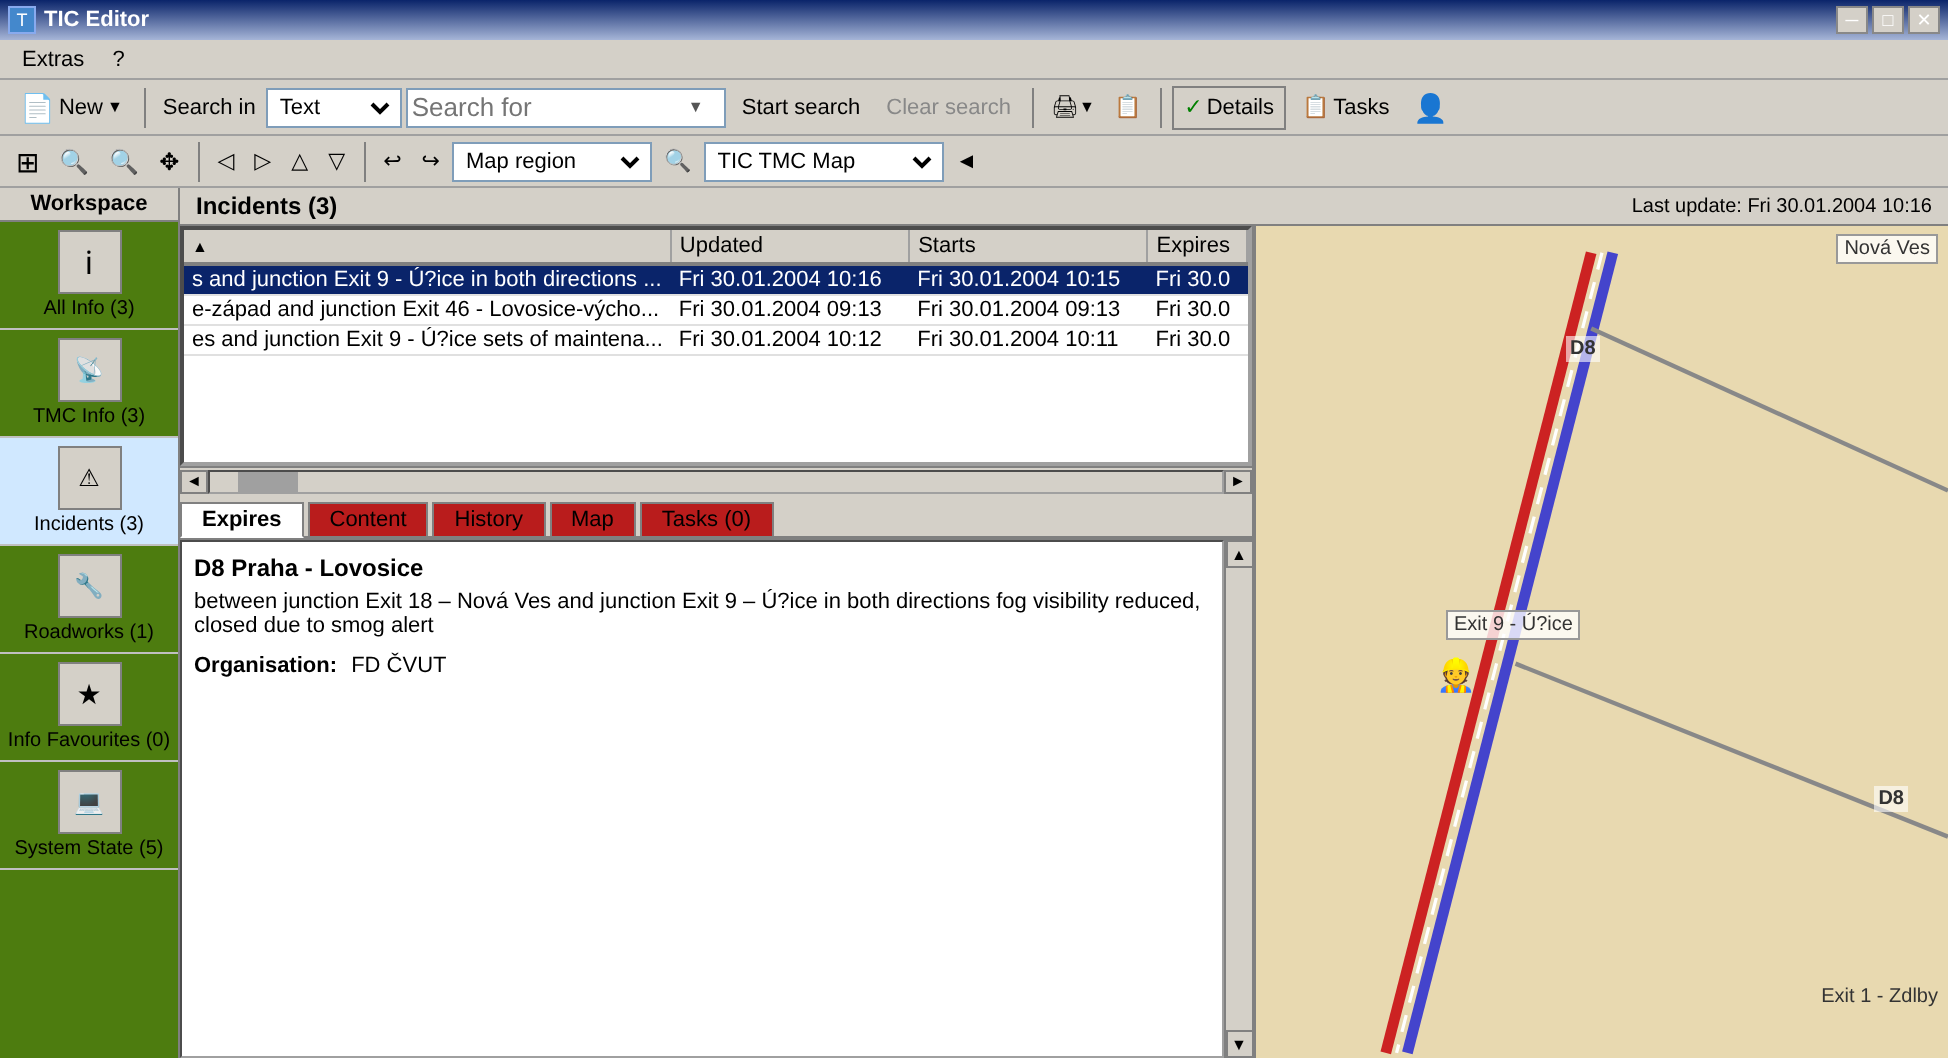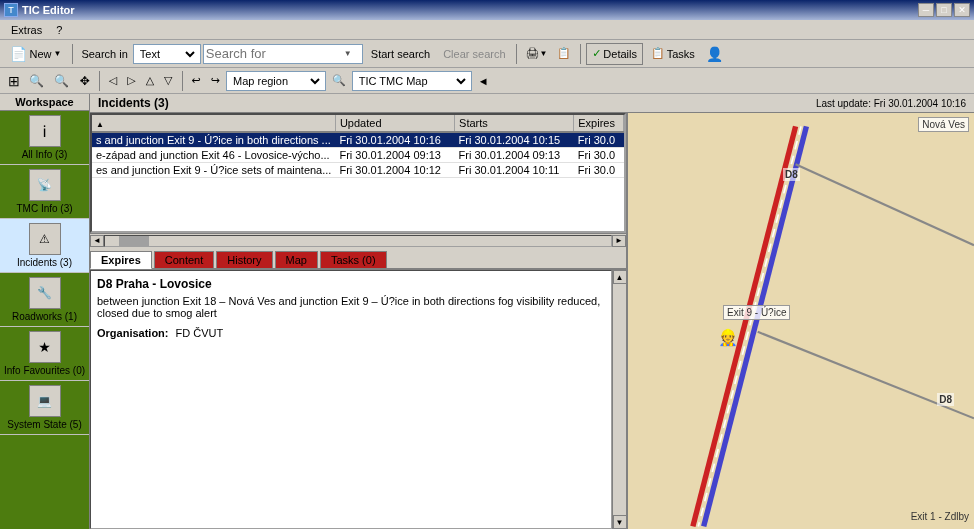--- a/index.html
+++ b/index.html
@@ -566,19 +566,19 @@
 
             <line x1="155" y1="45" x2="320" y2="120" stroke="#888" stroke-width="2"></line>
             <line x1="120" y1="200" x2="320" y2="280" stroke="#888" stroke-width="2"></line>
           </svg>
 
           <div class="map-label" style="top:4px;right:5px;background:rgba(255,255,255,0.8);padding:1px 3px;border:1px solid #999;font-size:10px;">Nová Ves</div>
           <div class="map-label" style="top:55px;left:155px;color:#333;font-weight:bold;font-size:10px;background:rgba(255,255,255,0.6);padding:1px 2px;">D8</div>
           <div class="map-label" style="top:192px;left:95px;background:rgba(255,255,255,0.8);padding:1px 3px;border:1px solid #999;font-size:10px;">Exit 9 - Ú?ice</div>
           <div class="map-label" style="top:215px;left:90px;font-size:16px;">👷</div>
           <div class="map-label" style="top:280px;right:20px;color:#333;font-weight:bold;font-size:10px;background:rgba(255,255,255,0.6);padding:1px 2px;">D8</div>
-          <div class="map-label" style="bottom:7px;right:5px;font-size:10px;">Exit 1 - Zdlby</div>
+          <div class="map-label" style="bottom:25px;right:5px;font-size:10px;">Exit 1 - Zdlby</div>
         </div>
 
       </div>
     </div>
   </div>
 </div>
 
 </body></html>

